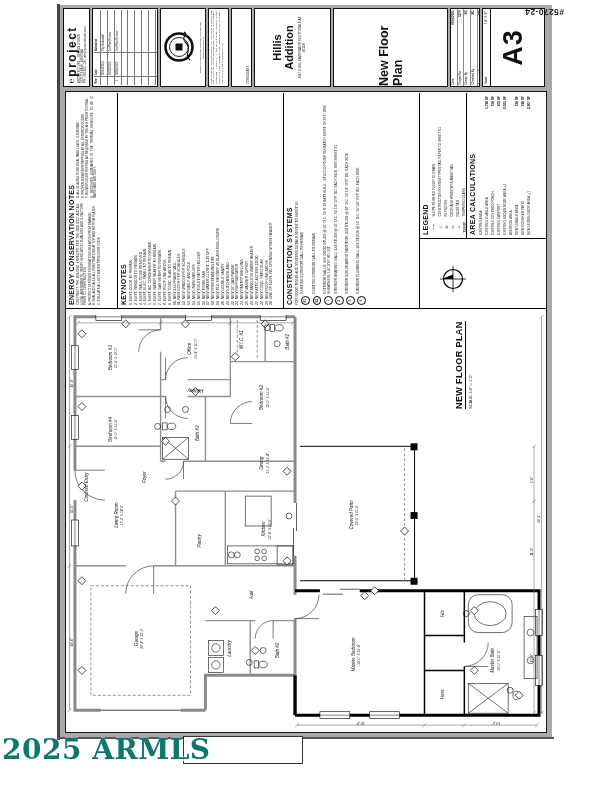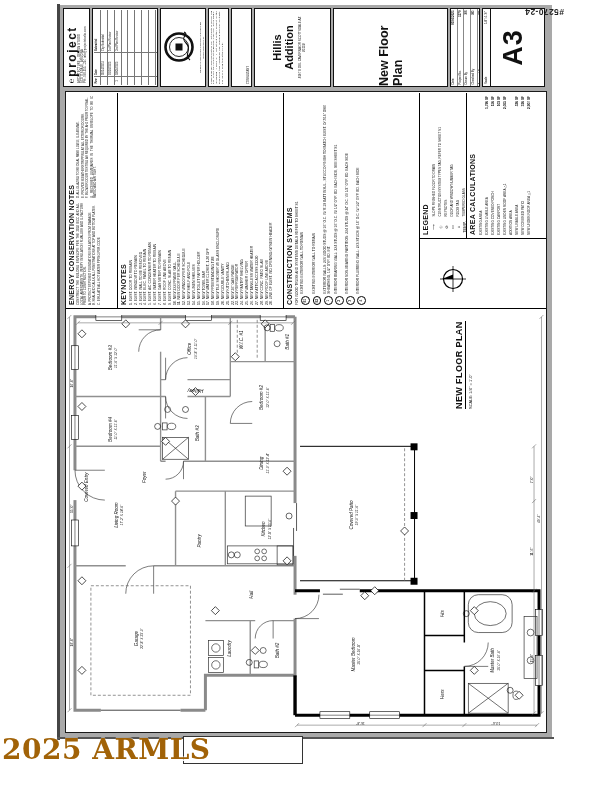--- a/index.html
+++ b/index.html
@@ -5,21 +5,21 @@
   html,body{margin:0;padding:0;}
   body{width:612px;height:792px;position:relative;background:#fff;
        font-family:"Liberation Sans",sans-serif;color:#111;overflow:hidden;}
   
   .edgeL{position:absolute;left:57px;top:4px;width:3px;height:736px;background:#454545;}
   .edgeB{position:absolute;left:57px;top:737px;width:497px;height:2px;background:#555;}
   .stub{position:absolute;left:183px;top:736px;width:118px;height:26px;border:1.2px solid #333;background:#fff;}
   .jobnum{position:absolute;left:498px;top:7px;width:66px;font-size:8.5px;font-weight:bold;
           letter-spacing:.4px;color:#222;transform:rotate(180deg);}
   .wm{position:absolute;left:2px;top:733px;font-family:"DejaVu Serif",serif;font-size:28px;
-      font-weight:bold;color:#a16207;letter-spacing:.5px;
+      font-weight:bold;color:#0f766e;letter-spacing:.5px;
       text-shadow:0 2px 0 rgba(255,255,255,.9),0 -1px 0 rgba(255,255,255,.45);}
   
   .sheet{position:absolute;left:60px;top:5px;width:492px;height:734px;overflow:hidden;}
   .land{position:absolute;left:0;top:0;width:734px;height:492px;background:#a9a9a9;
         transform-origin:0 0;transform:rotate(-90deg) translateX(-734px);}
   .field{position:absolute;left:6px;top:5px;width:642px;height:482px;background:#fff;
          border:1.3px solid #1a1a1a;box-sizing:border-box;}
   .plan-svg{position:absolute;left:8px;top:6px;width:416px;height:478px;}
   
   .notes{position:absolute;left:430px;top:6px;width:216px;height:480px;background:#fff;

